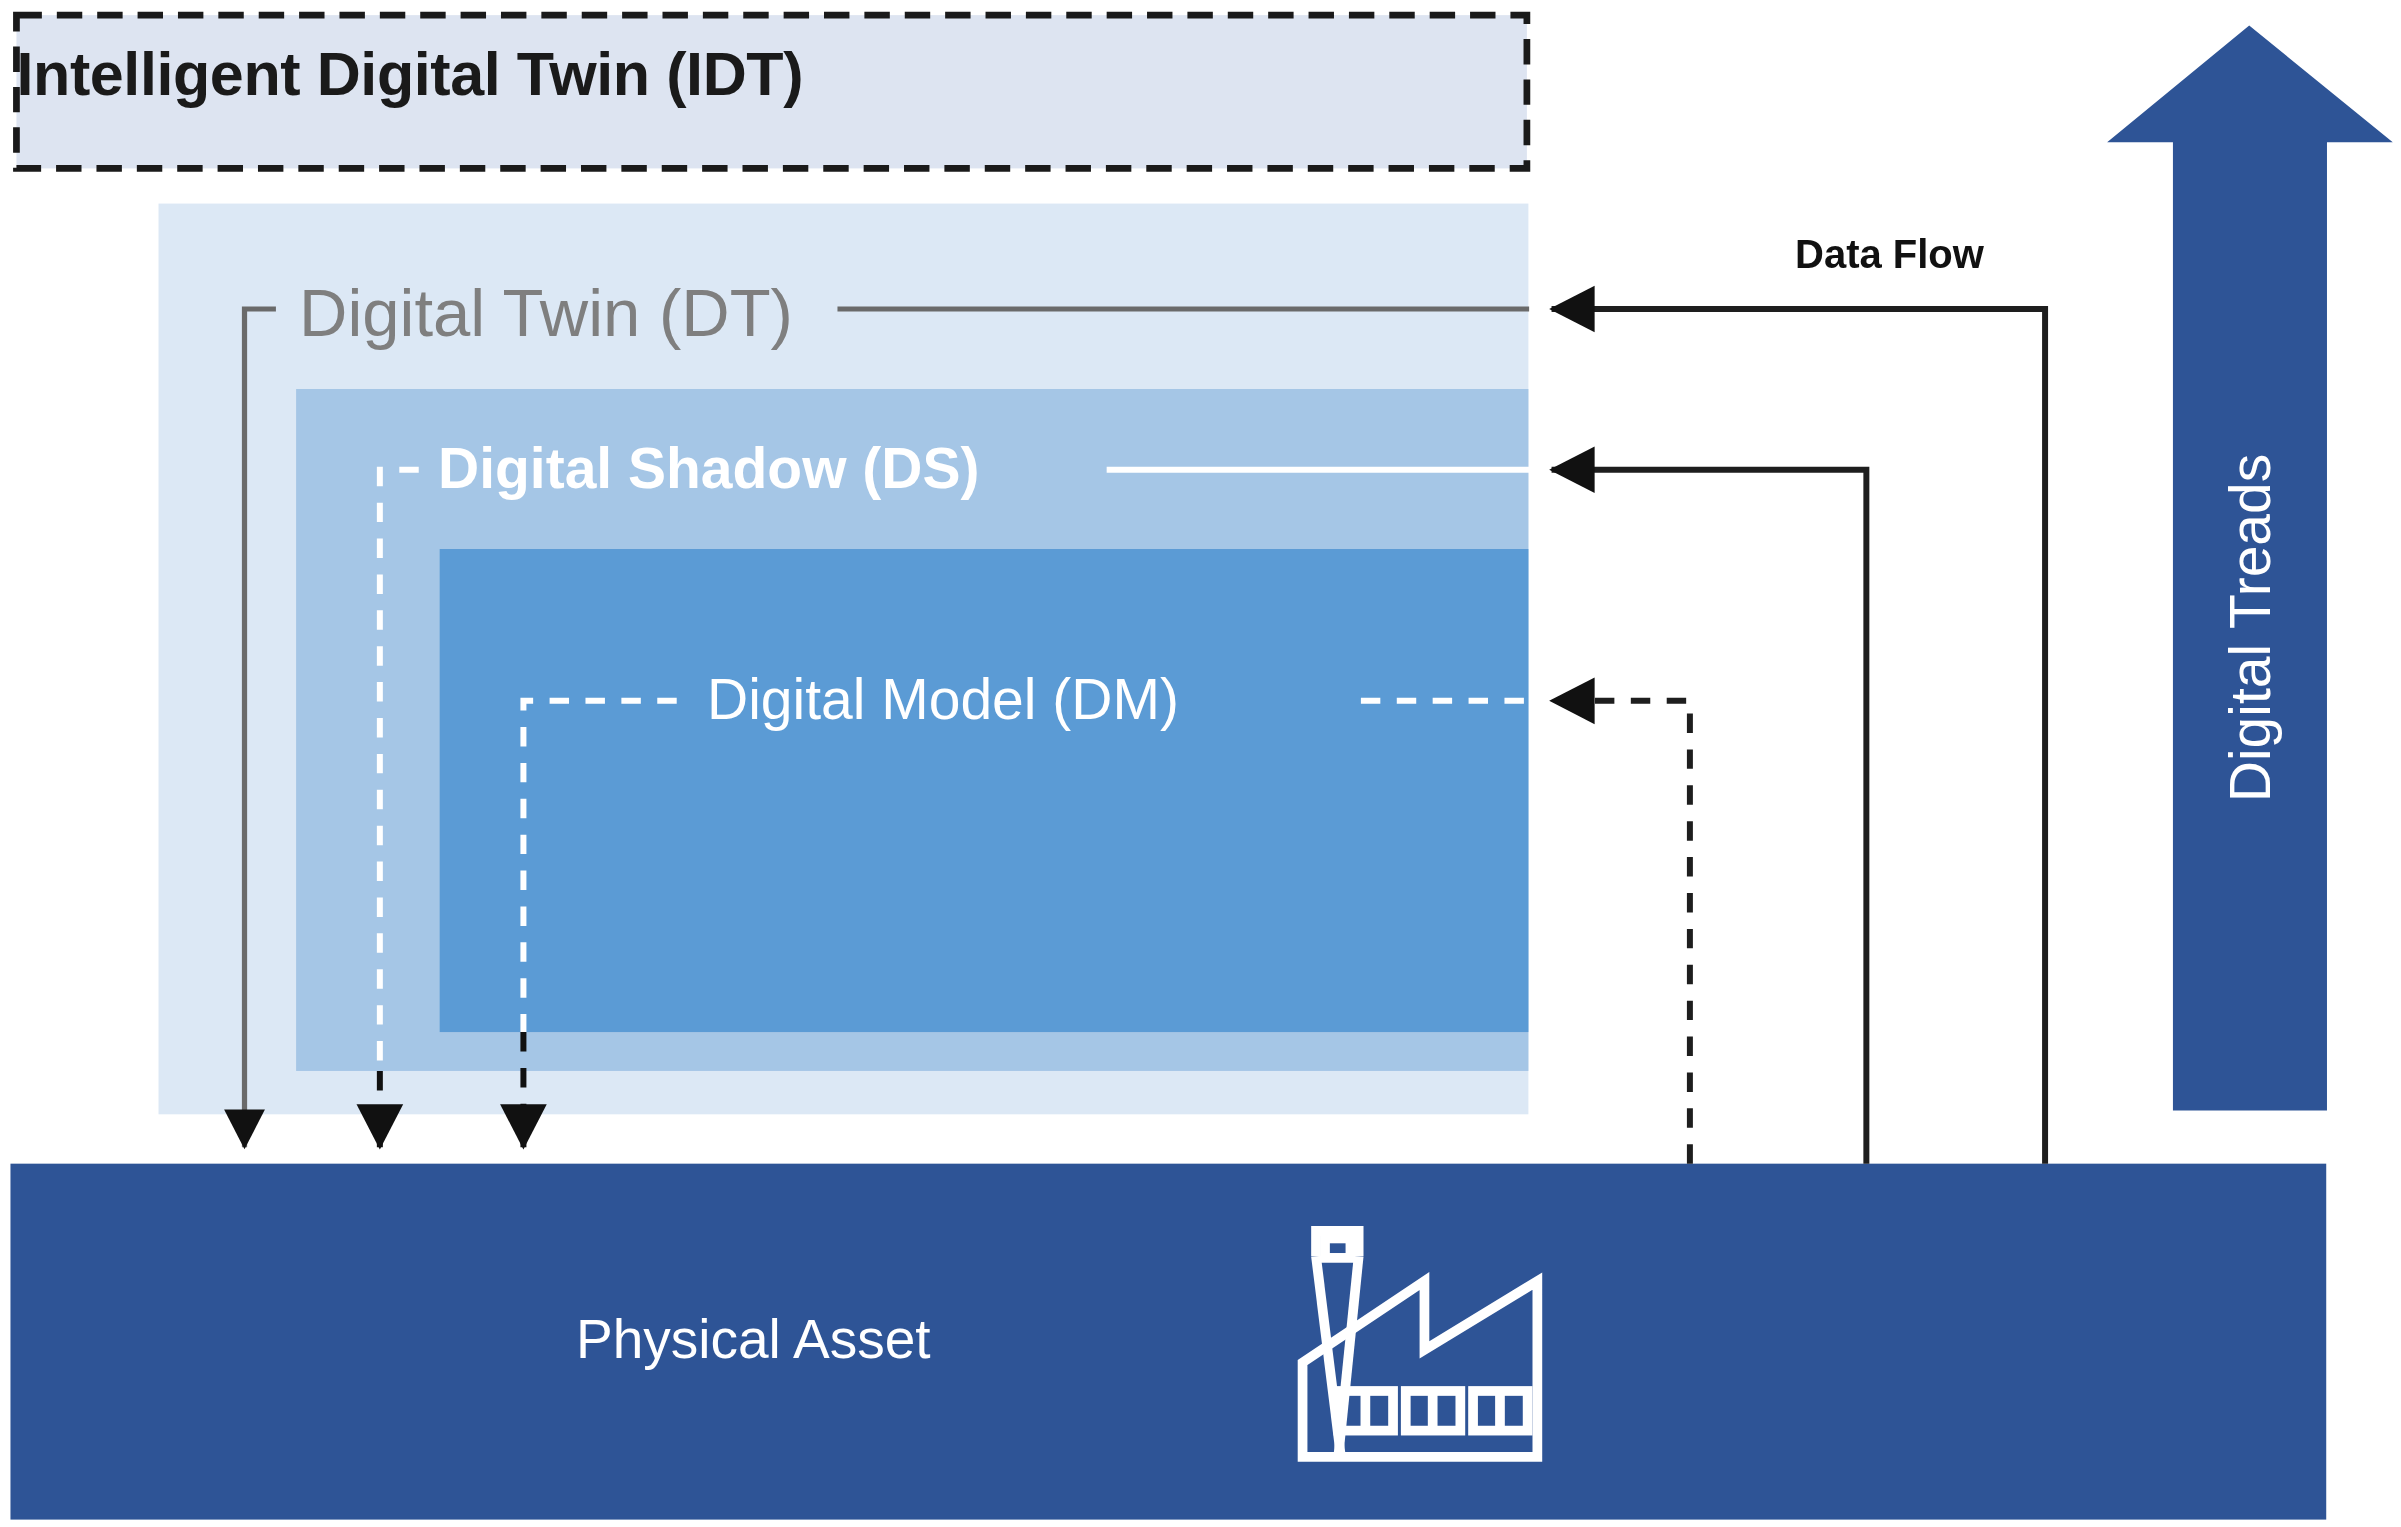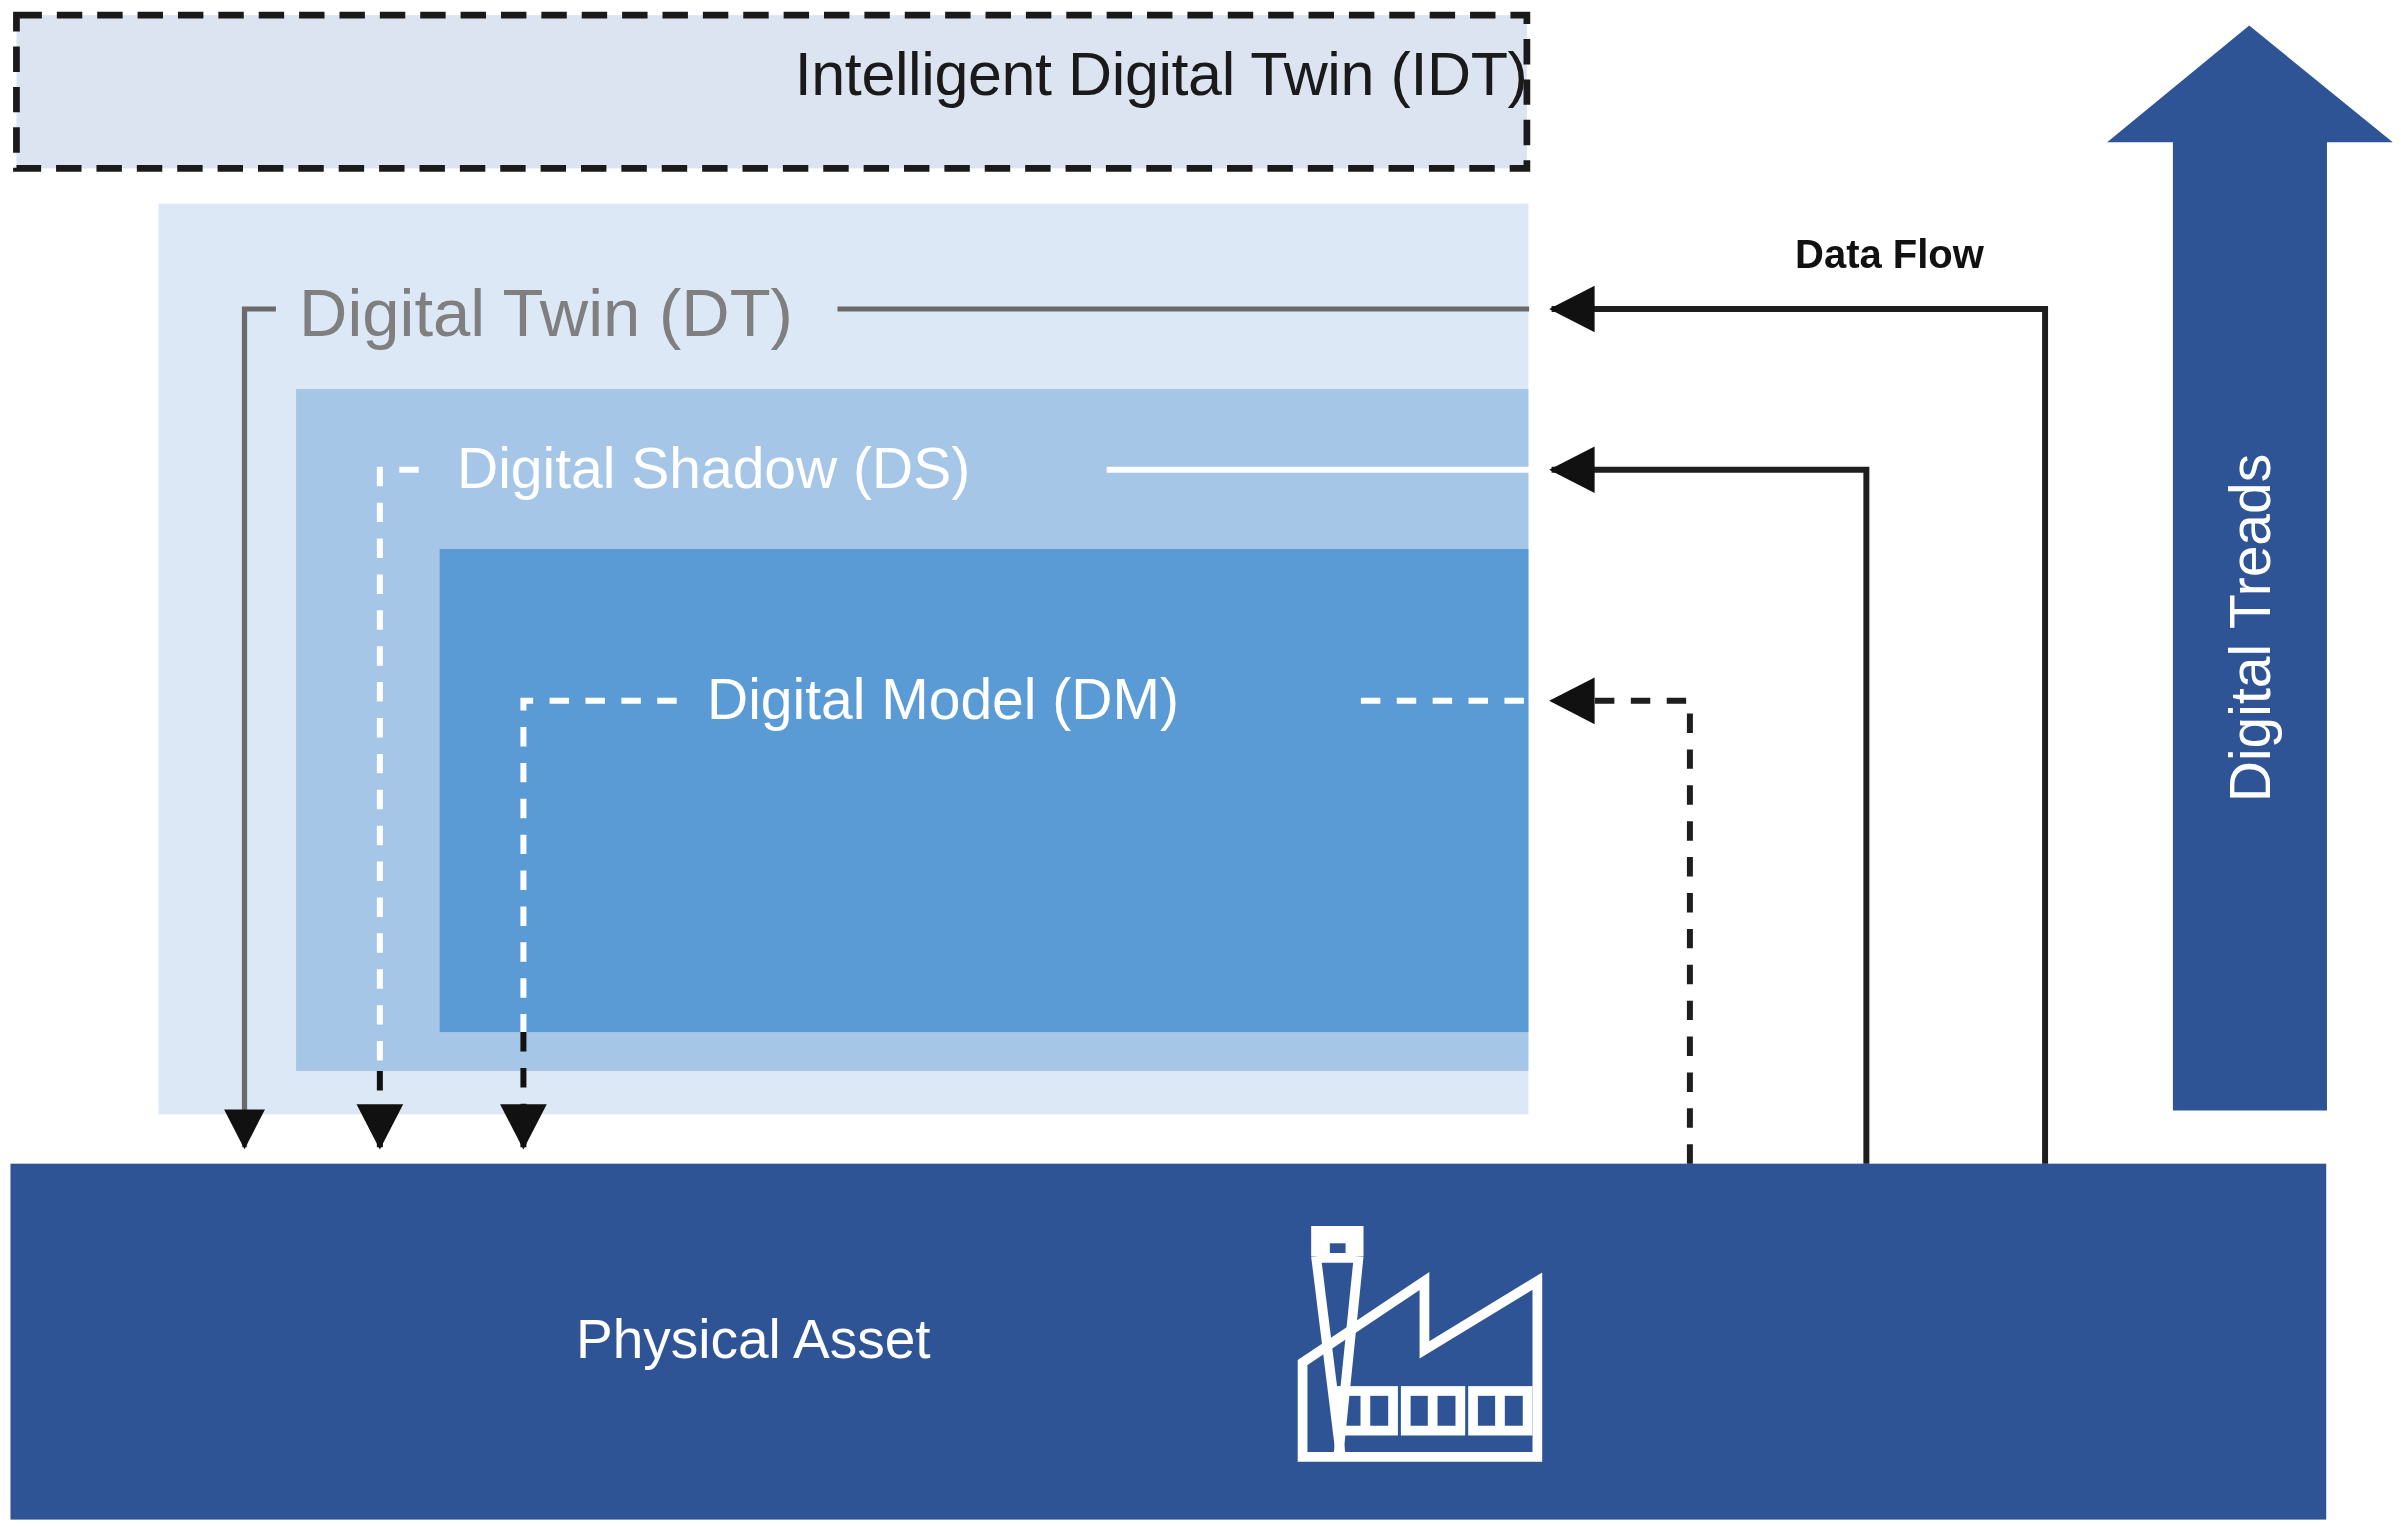--- a/index.html
+++ b/index.html
@@ -72,26 +72,26 @@
 
       <rect x="1790" y="1860" width="73" height="53"></rect>
       <line x1="1826" y1="1860" x2="1826" y2="1913"></line>
       <rect x="1880" y="1860" width="73" height="53"></rect>
       <line x1="1916" y1="1860" x2="1916" y2="1913"></line>
       <rect x="1970" y="1860" width="73" height="53"></rect>
       <line x1="2006" y1="1860" x2="2006" y2="1913"></line>
     </g>
   </svg>
 
-  <div class="txt" style="left:16.5px;top:39px;width:1511px;text-align:right;font-size:61px;
-              font-weight:400;color:#1a1a1a;letter-spacing:-0.4px;">Intelligent Digital Twin (IDT)</div>
+  <div class="txt" style="left:16.5px;top:39px;width:1511px;text-align:left;font-size:61px;
+              font-weight:700;color:#1a1a1a;letter-spacing:-0.4px;">Intelligent Digital Twin (IDT)</div>
 
   <div class="txt" style="left:299px;top:274px;font-size:67px;font-weight:400;color:#7f7f7f;">Digital Twin (DT)</div>
 
-  <div class="txt" style="left:457px;top:435px;font-size:57px;font-weight:400;color:#ffffff;">Digital Shadow (DS)</div>
+  <div class="txt" style="left:438px;top:435px;font-size:57px;font-weight:700;color:#ffffff;">Digital Shadow (DS)</div>
 
   <div class="txt" style="left:707px;top:666px;font-size:57px;font-weight:400;color:#ffffff;">Digital Model (DM)</div>
 
   <div class="txt" style="left:576px;top:1307px;font-size:55px;font-weight:400;color:#ffffff;">Physical Asset</div>
 
   <div class="txt" style="left:1795px;top:232px;font-size:40px;font-weight:700;color:#111111;">Data Flow</div>
 
   <div class="txt" style="left:2250px;top:628px;transform:translate(-50%,-50%) rotate(-90deg);
               transform-origin:center center;font-size:57px;font-weight:400;color:#ffffff;">Digital Treads</div>
 

